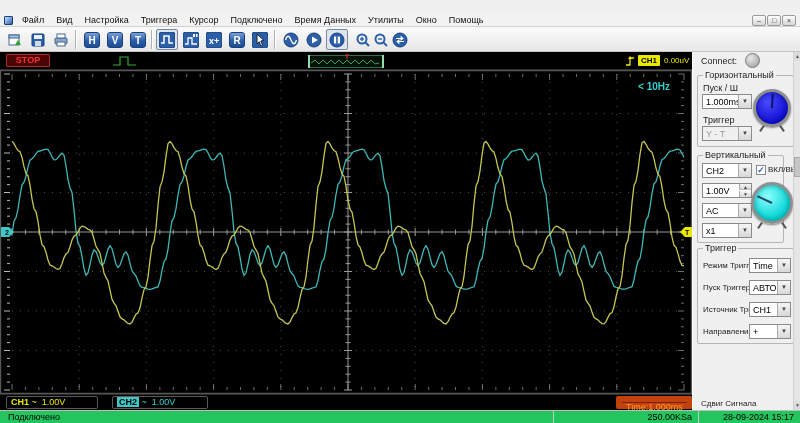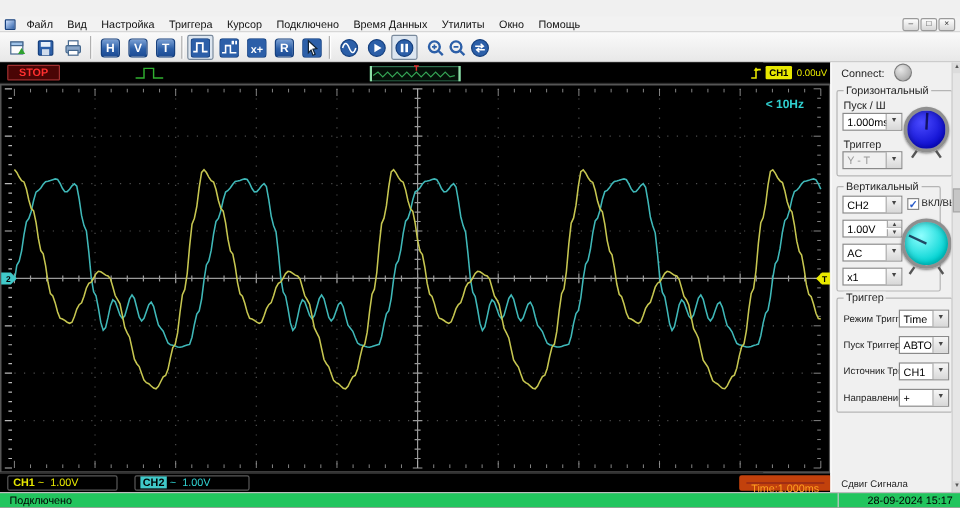--- a/index.html
+++ b/index.html
@@ -627,16 +627,17 @@
 
     <div id="rscroll">
       <div class="sarr" style="top:0">▲</div>
       <div class="thumb"></div>
       <div class="sarr" style="bottom:0">▼</div>
     </div>
   </div>
 
   <div id="statusbar">
     <span id="sb-left">Подключено</span>
+    <span class="cell" style="left:553px;width:145px;text-align:right;padding-right:6px">250.00KSa</span>
     <span class="cell" style="left:698px;width:102px;text-align:right;padding-right:6px">28-09-2024 15:17</span>
   </div>
 
 </div>
 
 </body></html>

